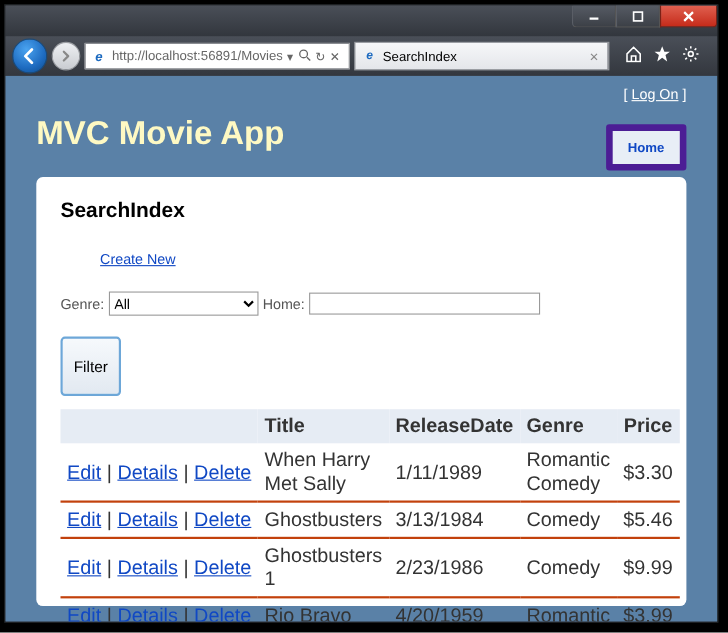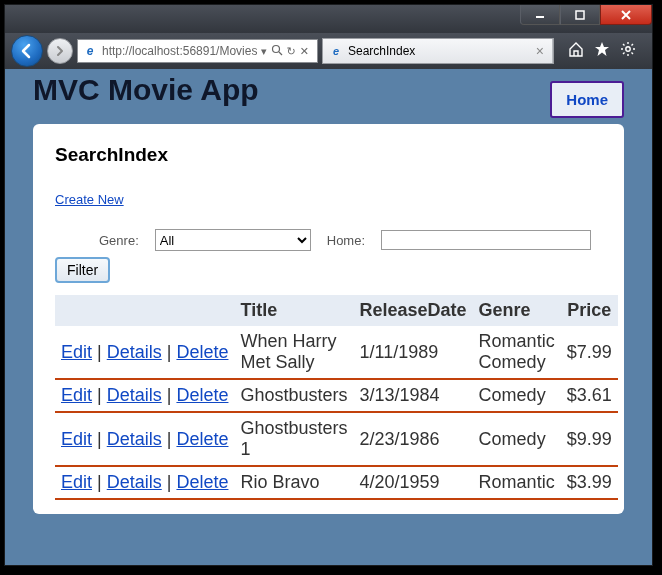--- a/index.html
+++ b/index.html
@@ -22,30 +22,30 @@
   .tabstrip { flex:1; height:26px; display:flex; background:linear-gradient(to bottom,#d8dbe0,#c5c8cd); border:1px solid #9a9da2; }
   .tab { flex:1; height:24px; display:flex; align-items:center; padding:0 8px 0 6px; gap:5px; font-size:12px; background:linear-gradient(to bottom,#f6f7f9,#e4e6ea); border-right:1px solid #b8bbc0; }
   .tab .e-icon { width:14px; height:14px; display:inline-flex; align-items:center; justify-content:center; color:#1e6bc0; font-weight:bold; font-size:11px; font-style:italic; }
   .tab .tabtitle { flex:1; }
   .tab .x { color:#888; font-size:14px; }
   .toolicons { display:flex; gap:10px; padding:0 10px; align-items:center; color:#fff; }
   .toolicons svg { width:16px; height:16px; }
   .content { flex:1; background:#5a81a7; padding:0; overflow:hidden; }
   .topstrip { height:32px; display:flex; justify-content:flex-end; align-items:center; padding:0 28px; color:#fff; font-size:13px; }
   .topstrip a { color:#fff; text-decoration:underline; }
-  .apptitle { color:#0f172a; font-family:"Trebuchet MS","Segoe UI",sans-serif; font-size:30px; font-weight:bold; padding:4px 28px 4px 28px; }
+  .apptitle { color:#fef9c3; font-family:"Trebuchet MS","Segoe UI",sans-serif; font-size:30px; font-weight:bold; padding:4px 28px 4px 28px; }
   .navtabs { display:flex; justify-content:flex-end; gap:8px; padding:0 28px; margin-top:-30px; }
-  .navtab { background:#e8eef6; border:2px solid #4c1d95; border-radius:3px; padding:8px 14px; color:#1048c4; font-weight:bold; font-size:15px; text-decoration:none; }
+  .navtab { background:#e8eef6; border:6px solid #4c1d95; border-radius:3px; padding:8px 14px; color:#1048c4; font-weight:bold; font-size:12px; text-decoration:none; }
   .mainbox { background:#fff; margin:6px 28px 6px 28px; border-radius:6px; padding:20px 22px 16px 22px; height:390px; font-family:"Trebuchet MS",sans-serif; }
   .mainbox h2 { font-size:19px; color:#000; margin-bottom:24px; font-family:"Trebuchet MS",sans-serif; }
-  .createlink { color:#1048c4; text-decoration:underline; font-size:13px; display:inline-block; margin-bottom:22px; }
-  .filterrow { display:flex; align-items:center; gap:16px; margin-bottom:6px; font-size:13px; color:#555;margin-left:44px; }
-  .filterrow select { width:156px; height:22px; font-size:13px; border:1px solid #999; background:#fff; }
+  .createlink { color:#1048c4; text-decoration:underline; font-size:13px; display:inline-block; margin-bottom:22px;margin-left:36px; }
+  .filterrow { display:flex; align-items:center; gap:4px; margin-bottom:6px; font-size:13px; color:#555; }
+  .filterrow select { width:136px; height:22px; font-size:13px; border:1px solid #999; background:#fff; }
   .filterrow input[type=text] { width:210px; height:20px; border:1px solid #999; font-size:13px; padding:0 3px; }
-  .filterbtn { margin-top:0; padding:3px 10px; font-size:14px; border:2px solid #6da7d8; border-radius:4px; background:linear-gradient(to bottom,#f6f9fc,#e2e9f1); cursor:pointer; }
+  .filterbtn { margin-top:13px; padding:17px 10px; font-size:14px; border:2px solid #6da7d8; border-radius:4px; background:linear-gradient(to bottom,#f6f9fc,#e2e9f1); cursor:pointer; }
   table.data { width:100%; border-collapse:collapse; margin-top:12px; font-size:18px; }
   table.data th { text-align:left; background:#e6ecf4; padding:5px 6px; font-weight:bold; color:#333; }
   table.data th:last-child { text-align:center; }
   table.data td { padding:5px 6px; border-bottom:2px solid #c2410c; color:#333; }
   table.data td:last-child { text-align:right; }
   table.data td.actions a { color:#1048c4; text-decoration:underline; }
   table.data td.actions { white-space:nowrap; color:#333; }
 </style>
 </head>
 <body>
@@ -109,20 +109,23 @@
             <path d="M8 1 L10 6 L15 6 L11 9 L12.5 15 L8 11.5 L3.5 15 L5 9 L1 6 L6 6 Z" fill="#fff"></path>
           </svg></span>
       <span><svg viewBox="0 0 16 16">
             <circle cx="8" cy="8" r="2.2" fill="none" stroke="#fff" stroke-width="1.4"></circle>
             <path d="M8 1 V3 M8 13 V15 M1 8 H3 M13 8 H15 M3 3 L4.5 4.5 M11.5 11.5 L13 13 M13 3 L11.5 4.5 M4.5 11.5 L3 13" stroke="#fff" stroke-width="1.4"></path>
           </svg></span>
     </div>
   </div>
 
   <div class="content">
+    <div class="topstrip">
+      <span>[ <a href="#">Log On</a> ]</span>
+    </div>
     <div class="apptitle">MVC Movie App</div>
     <div class="navtabs">
       <a href="#" class="navtab">Home</a>
     </div>
     <div class="mainbox">
       <h2>SearchIndex</h2>
       <a href="#" class="createlink">Create New</a>
 
       <div class="filterrow">
         <span>Genre:</span>
@@ -143,28 +146,28 @@
             <th>Genre</th>
             <th>Price</th>
           </tr>
         </thead>
         <tbody id="movie-rows">
             <tr>
               <td class="actions"><a href="#">Edit</a> | <a href="#">Details</a> | <a href="#">Delete</a></td>
               <td>When Harry Met Sally</td>
               <td>1/11/1989</td>
               <td>Romantic Comedy</td>
-              <td>$7.99</td>
+              <td>$3.30</td>
             </tr>
             <tr>
               <td class="actions"><a href="#">Edit</a> | <a href="#">Details</a> | <a href="#">Delete</a></td>
               <td>Ghostbusters</td>
               <td>3/13/1984</td>
               <td>Comedy</td>
-              <td>$3.61</td>
+              <td>$5.46</td>
             </tr>
             <tr>
               <td class="actions"><a href="#">Edit</a> | <a href="#">Details</a> | <a href="#">Delete</a></td>
               <td>Ghostbusters 1</td>
               <td>2/23/1986</td>
               <td>Comedy</td>
               <td>$9.99</td>
             </tr>
             <tr>
               <td class="actions"><a href="#">Edit</a> | <a href="#">Details</a> | <a href="#">Delete</a></td>

